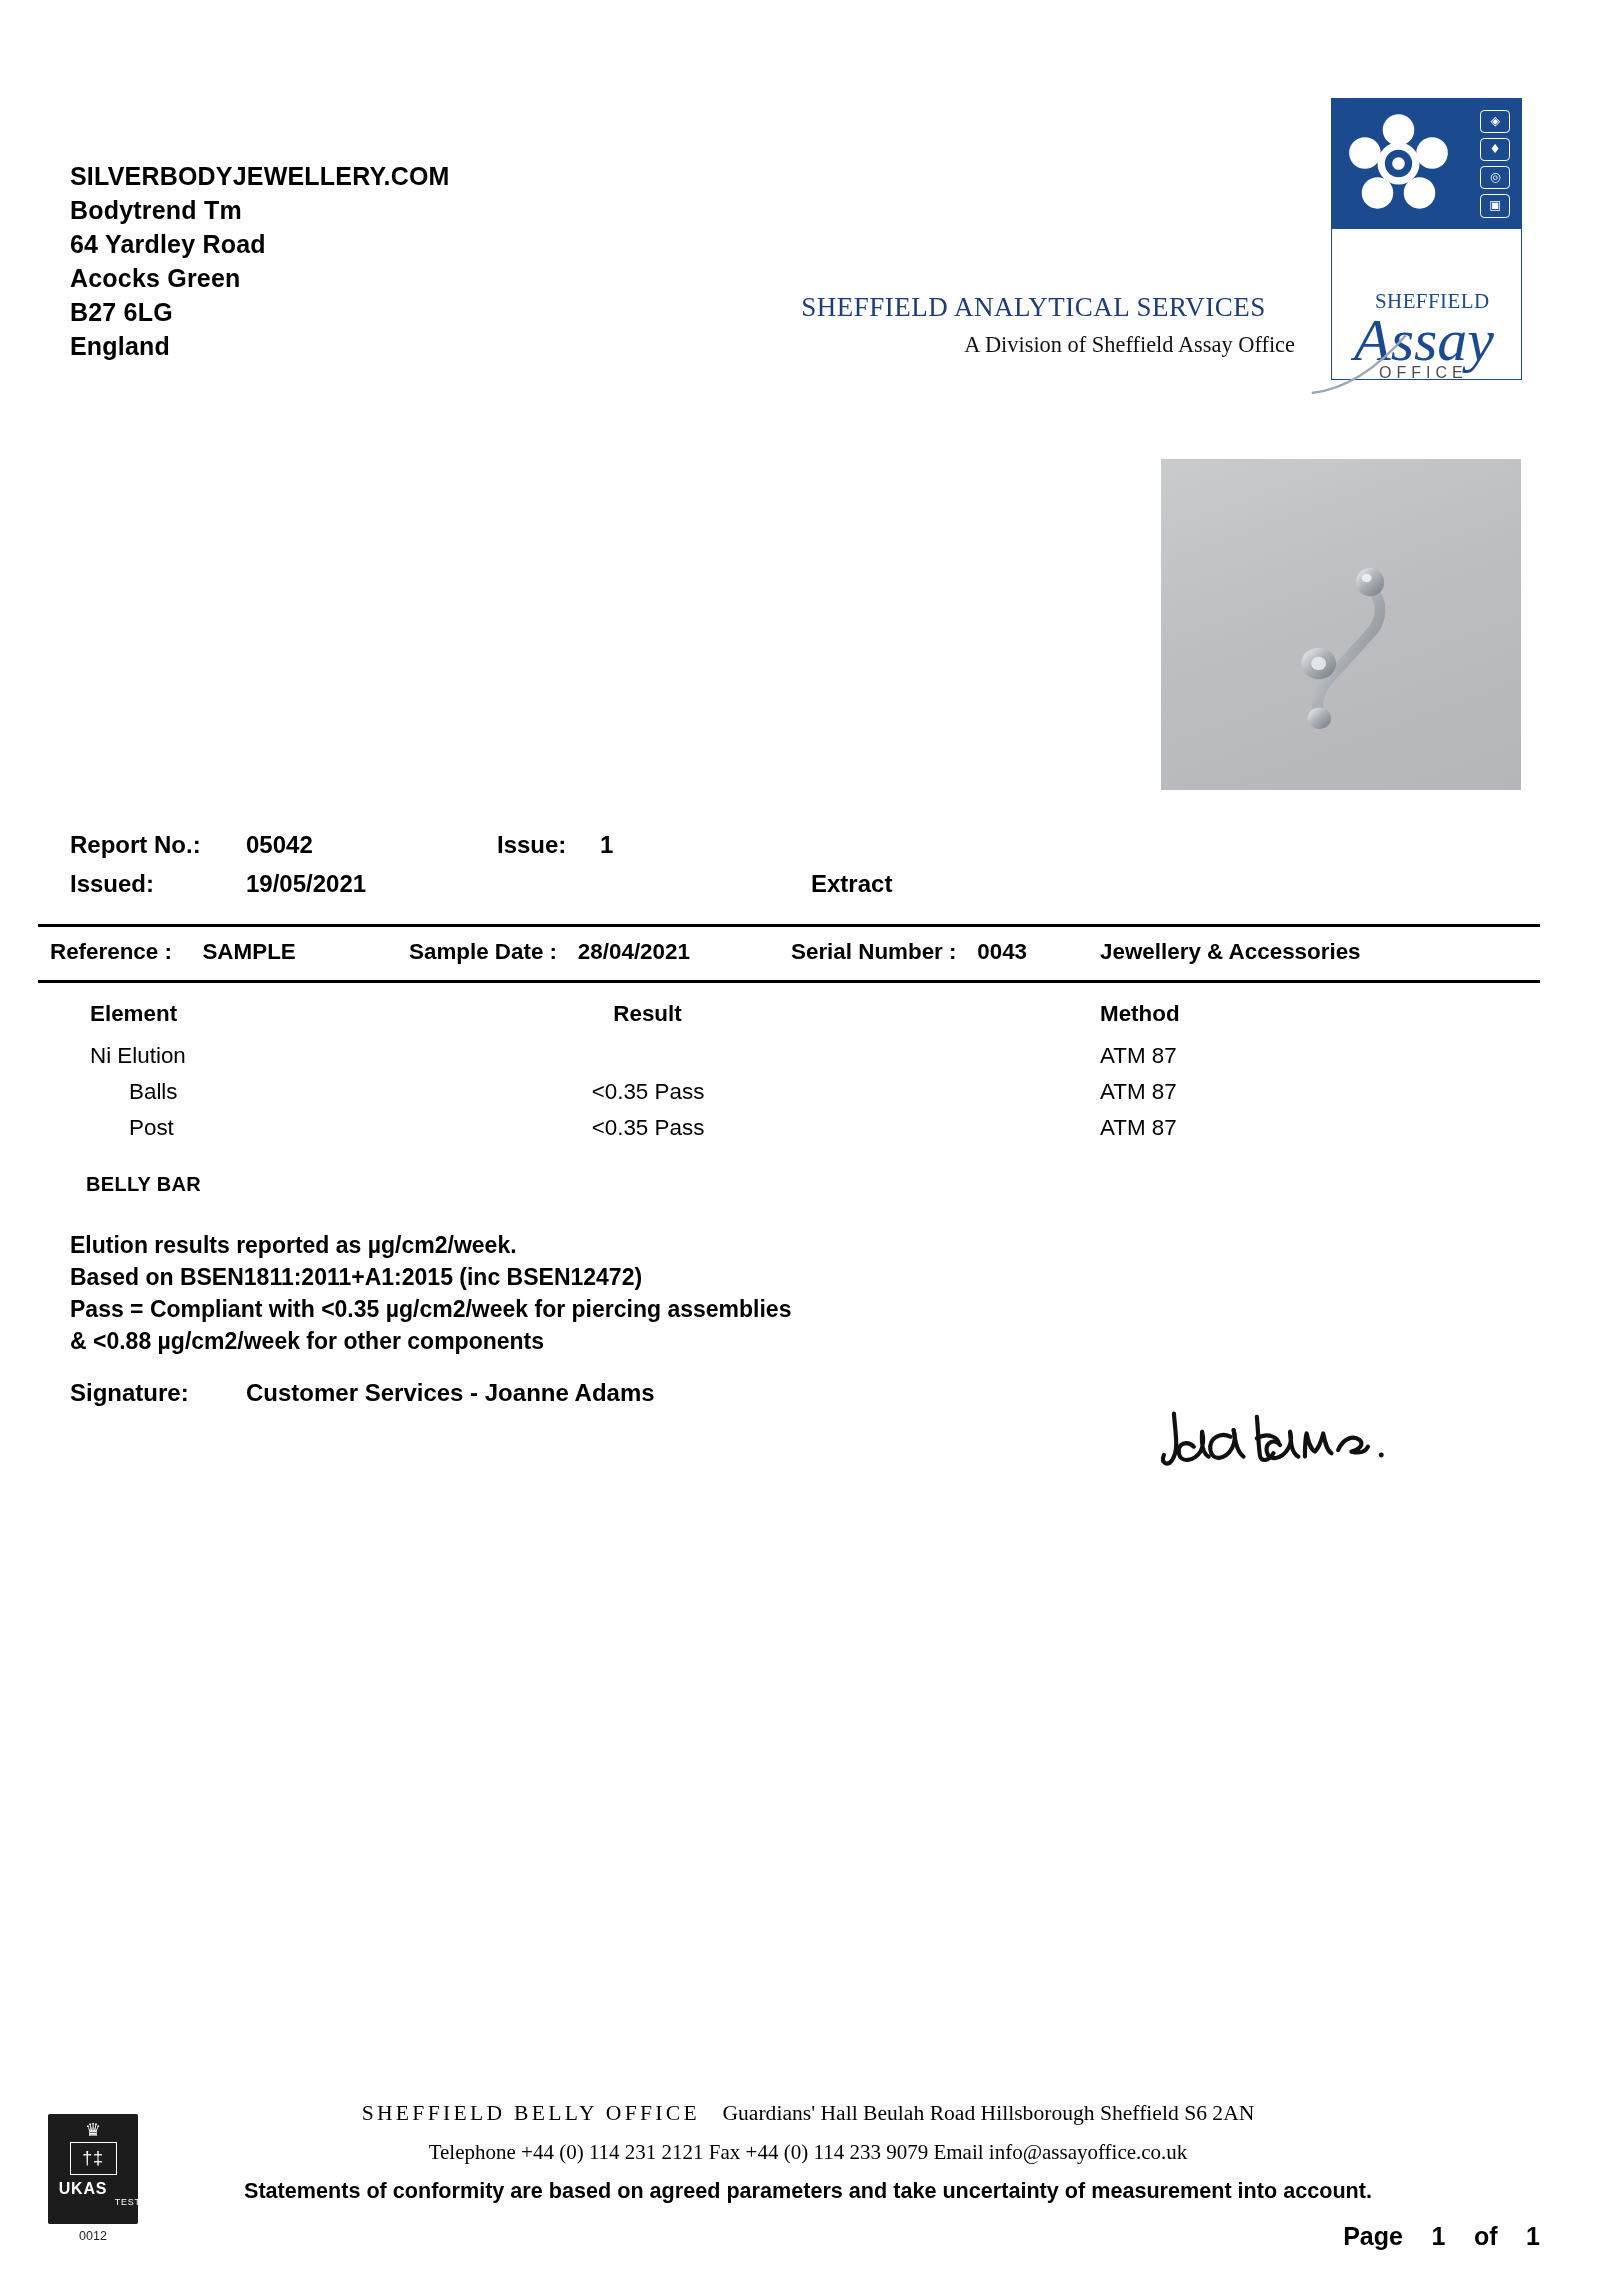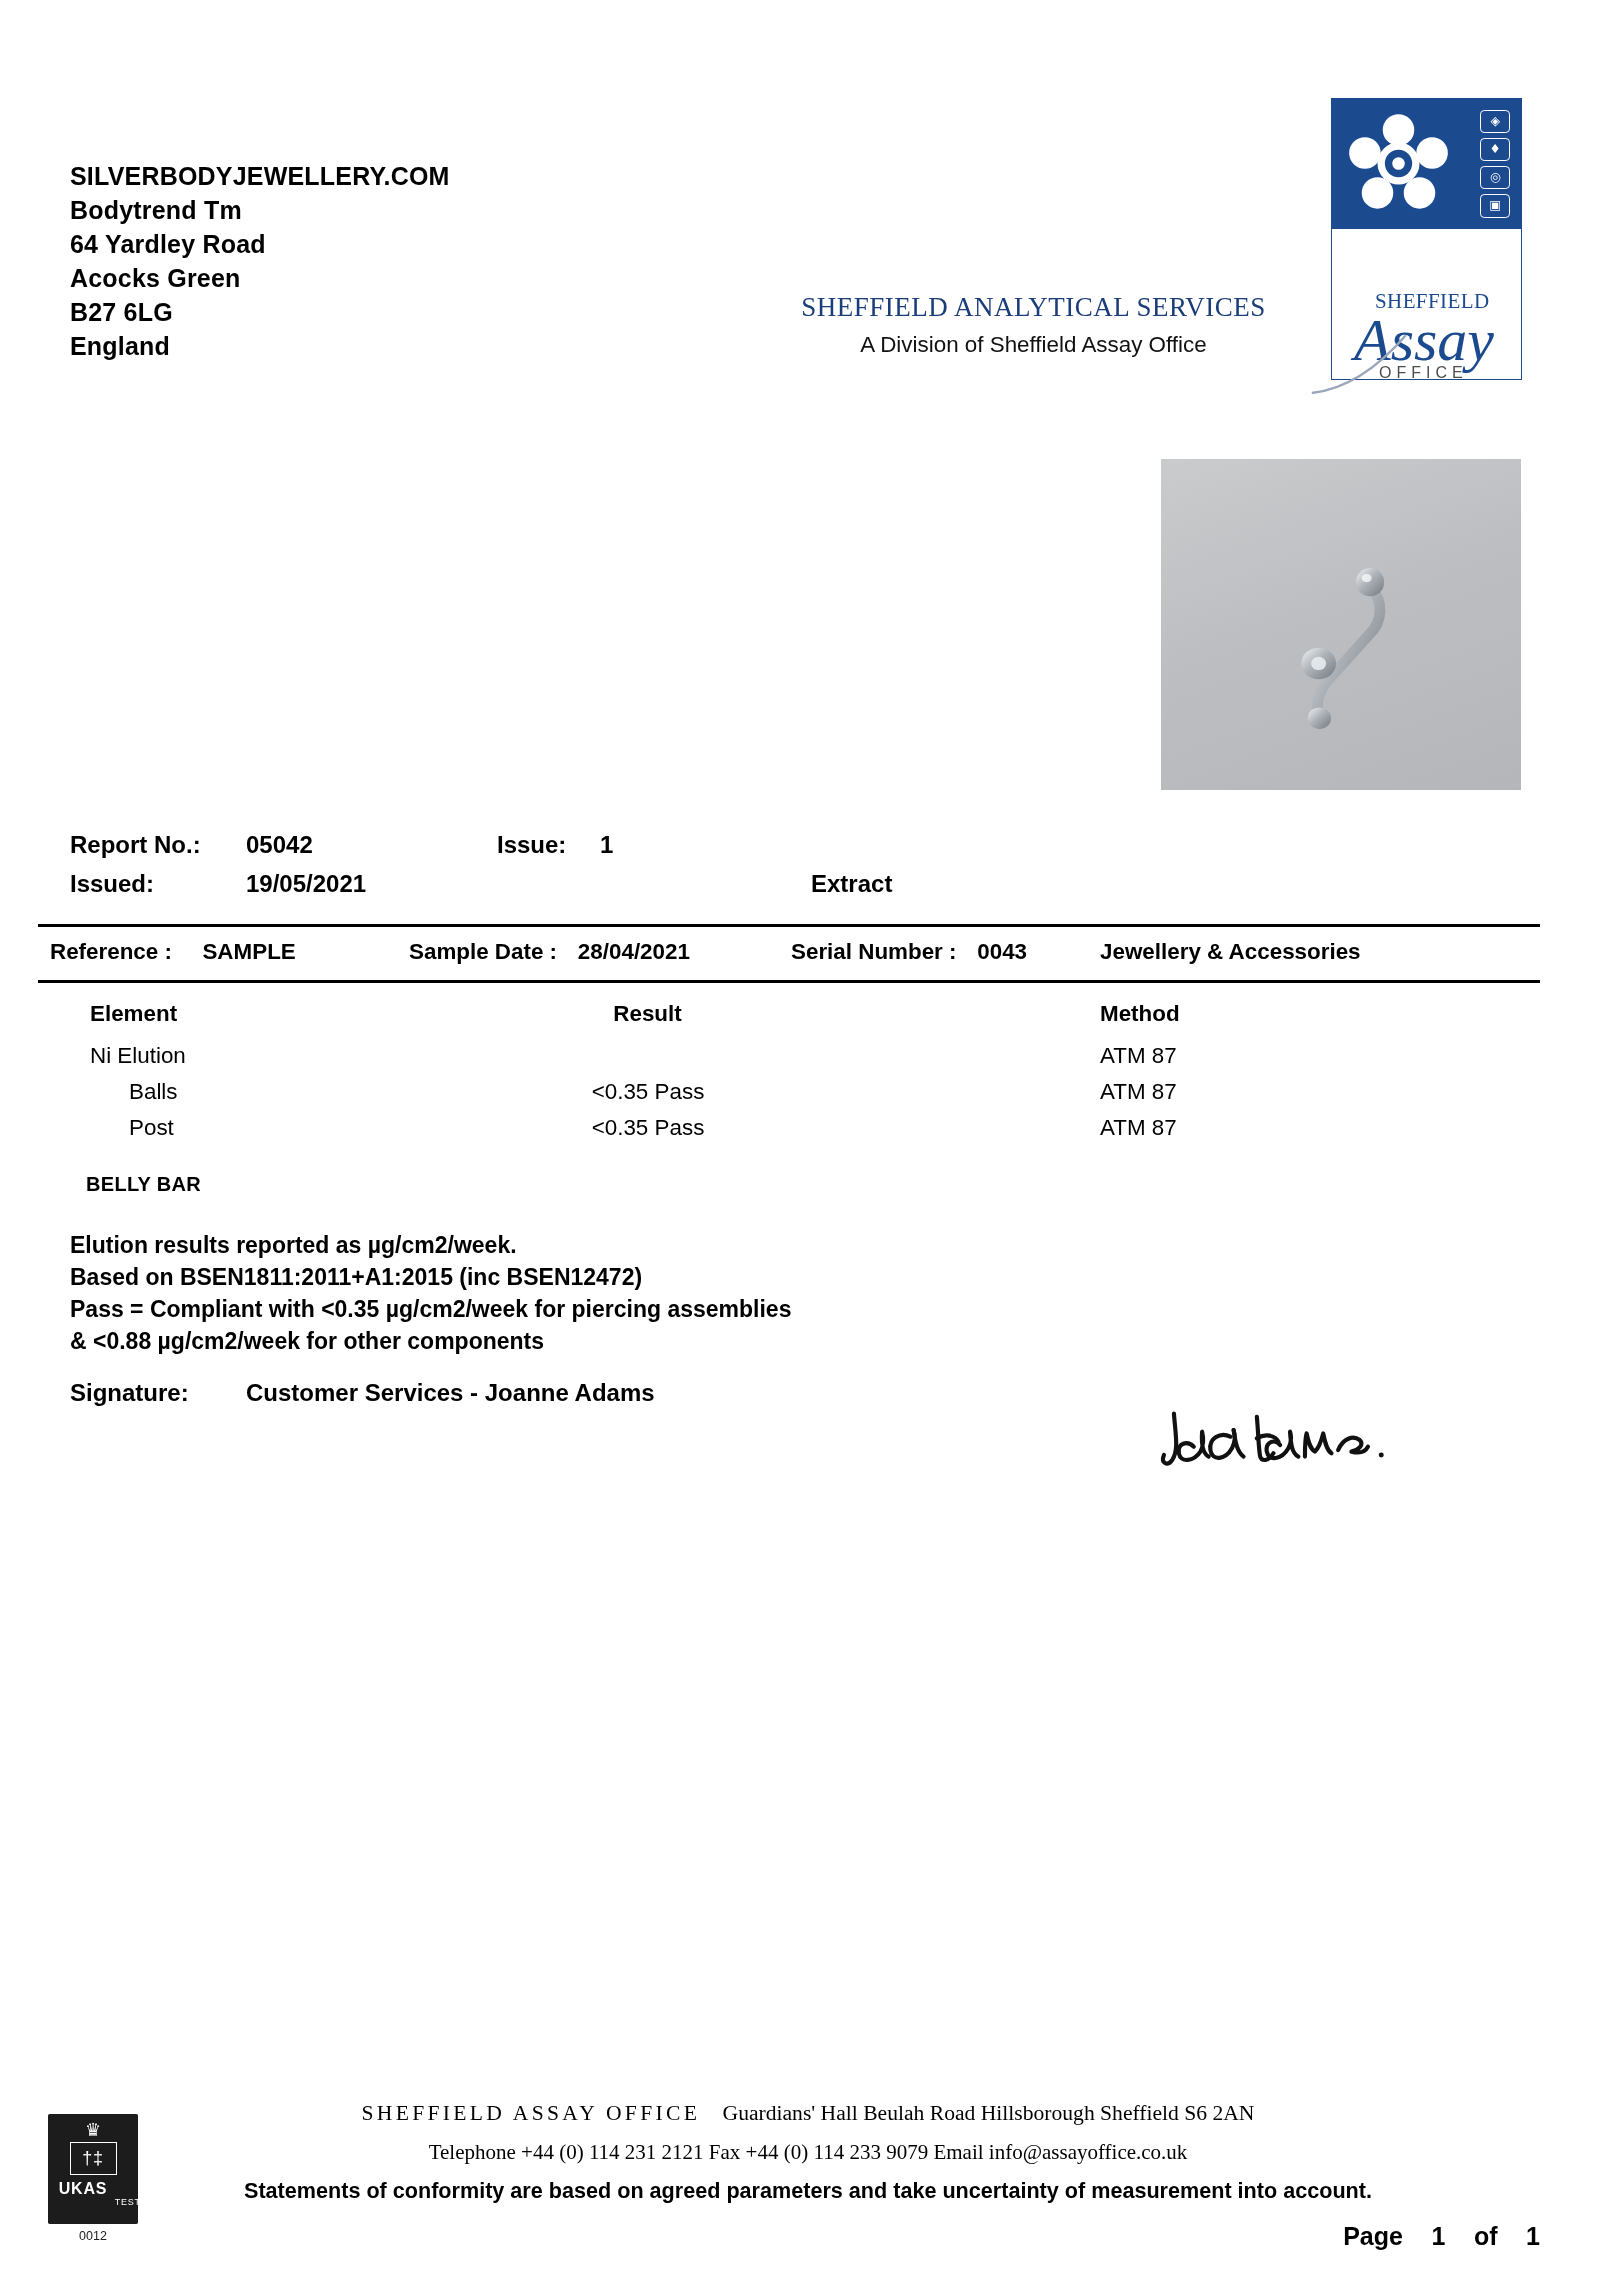--- a/index.html
+++ b/index.html
@@ -46,22 +46,22 @@
     font-size: 27px;
     letter-spacing: 0.5px;
     color: #1b3d7a;
     white-space: nowrap;
   }
   .sas-sub {
     position: absolute;
     left: 772px;
     top: 332px;
     width: 523px;
-    text-align: center;
-    font-family: Liberation Sans, sans-serif;
+    text-align: right;
+    font-family: Liberation Serif, serif;
     font-size: 22.4px;
     color: #111111;
     white-space: nowrap;
   }
 
   
   .logo-box {
     position: absolute;
     left: 1331px;
     top: 98px;
@@ -513,21 +513,21 @@
 
   <div class="ukas">
     <div class="crown">♛</div>
     <div class="box">†‡</div>
     <div class="name">UKAS</div>
     <div class="sub">TESTING</div>
   </div>
   <div class="ukas-num">0012</div>
 
   <div class="footer-line1">
-    <span class="caps">SHEFFIELD   ASSAY   OFFICE</span>
+    <span class="caps">SHEFFIELD   BELLY   OFFICE</span>
     <span style="display:inline-block;width:11.6px"></span>
     <span>Guardians' Hall  Beulah Road  Hillsborough Sheffield  S6 2AN</span>
   </div>
   <div class="footer-line2">Telephone  +44  (0) 114 231 2121   Fax  +44  (0) 114  233   9079   Email  info@assayoffice.co.uk</div>
   <div class="footer-line3">Statements of conformity are based on agreed parameters and take uncertainty of measurement into account.</div>
   <div class="page-num">
     <span style="margin-left:0">Page</span>
     <span>1</span>
     <span>of</span>
     <span>1</span>

